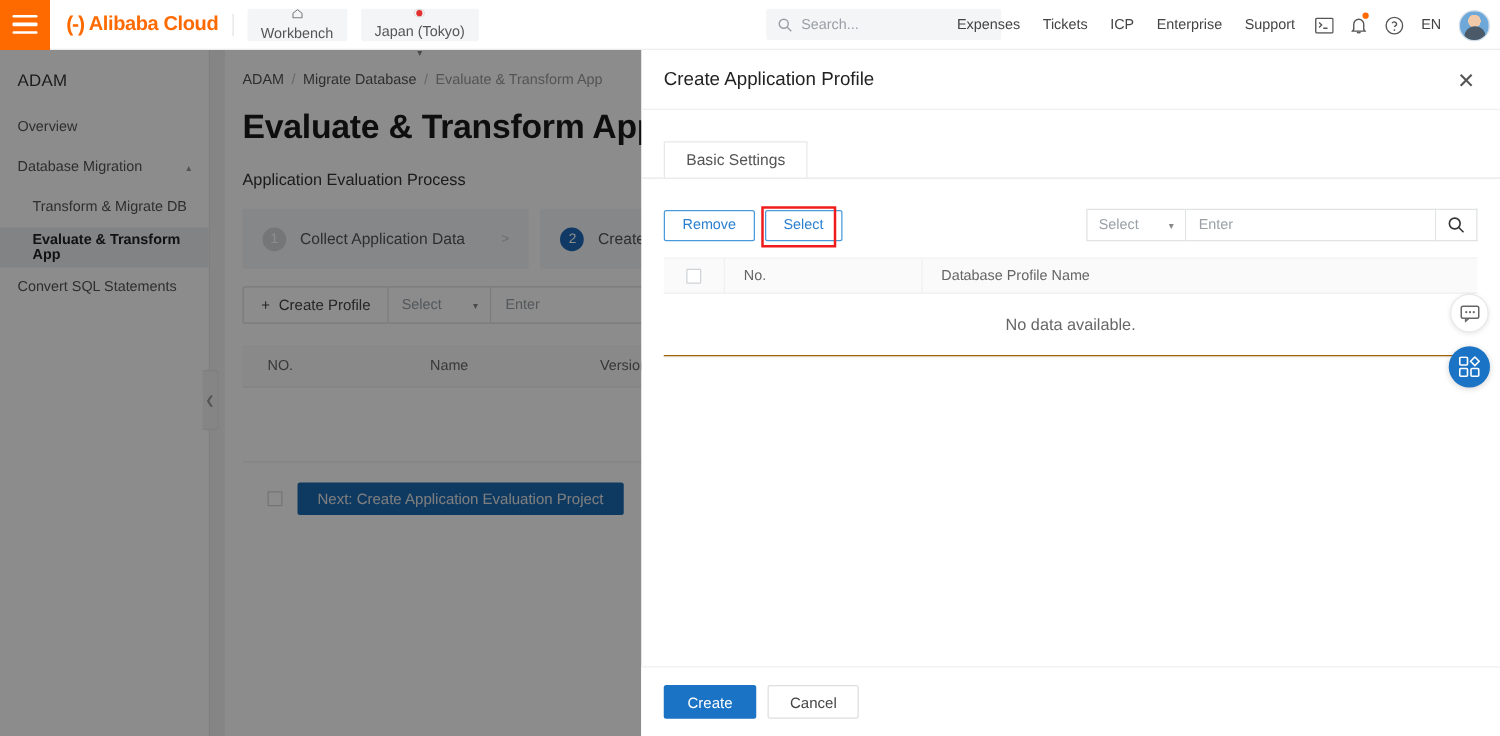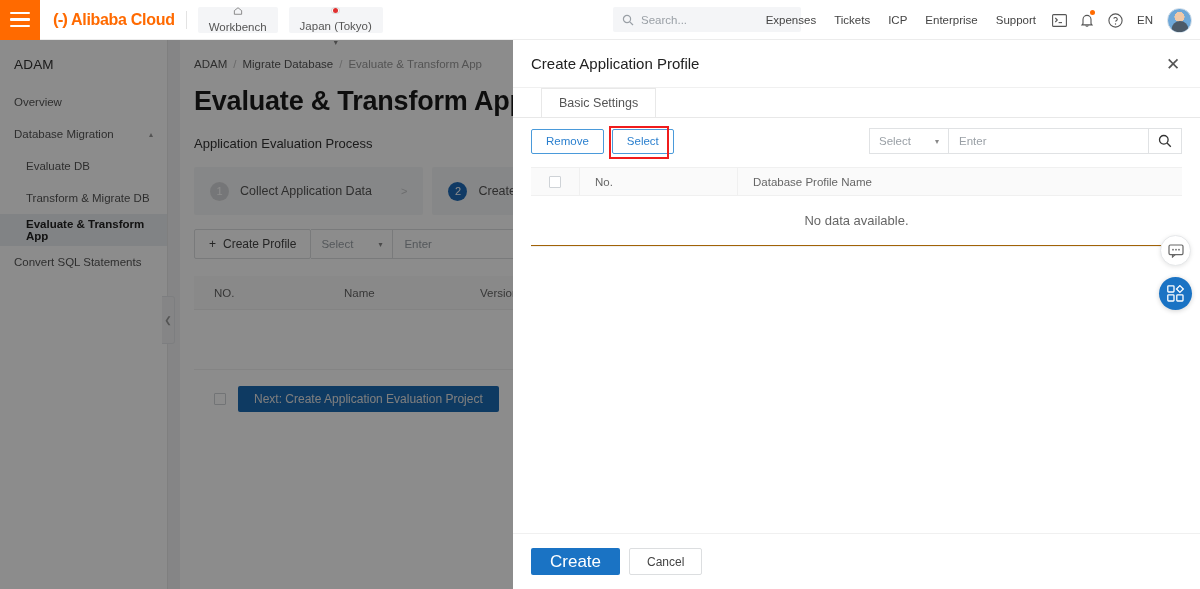--- a/index.html
+++ b/index.html
@@ -146,34 +146,34 @@
 
   
   .overlay {
     position:absolute; left:0; top:40px; width:1200px; height:549px;
     background:rgba(0,0,0,0.45); z-index:20;
   }
 
   
   .drawer {
     position:absolute; right:0; top:40px; width:687px; height:549px;
-    background:#fff; z-index:30; display:flex; flex-direction:column;
+    background:#fff; z-index:30; display:flex; flex-direction:column;gap:14px;
   }
   .dr-head {
     height:48px; display:flex; align-items:center; padding:0 18px;
     font-size:15px; color:#222; position:relative; flex:0 0 48px;
     border-bottom:1px solid #f0f0f0;
   }
   .dr-close {
     position:absolute; right:14px; top:11px; width:26px; height:26px;
     display:flex; align-items:center; justify-content:center;
     font-size:17px; color:#555; cursor:pointer;
   }
 
-  .tabs { display:flex; padding-left:28px; position:relative; flex:0 0 30px; }
+  .tabs { display:flex; padding-left:18px; margin-top:11px; position:relative; flex:0 0 30px; }
   .tabs::after {
     content:""; position:absolute; left:0; right:0; bottom:0; height:1px; background:#e8e8e8;
   }
   .tab {
     height:30px; padding:0 17px; font-size:12.5px; color:#555;
     display:flex; align-items:center; justify-content:center;
     border:1px solid #e8e8e8; background:#fff; cursor:pointer;
     margin-right:-1px; position:relative; z-index:1;
   }
   .tab.active {
@@ -221,21 +221,21 @@
   .dr-nodata {
     height:50px; display:flex; align-items:center; justify-content:center;
     font-size:13px; color:#666; border-bottom:1px solid #a16207;
   }
 
   .dr-foot {
     flex:0 0 56px; display:flex; align-items:center; padding:0 18px; gap:9px;
     border-top:1px solid #f0f0f0; background:#fff;
   }
   .btn-primary {
-    background:#1a73c4; color:#fff; font-size:17px; height:27px; padding:0 19px;
+    background:#1a73c4; color:#fff; font-size:12px; height:27px; padding:0 19px;
     border:none; border-radius:2px; cursor:pointer; display:flex; align-items:center;
   }
   .btn-secondary {
     background:#fff; color:#444; font-size:12px; height:27px; padding:12px 17px;
     border:1px solid #dcdee0; border-radius:2px; cursor:pointer;
     display:flex; align-items:center;
   }
 
   
   .fabs { position:absolute; right:8px; top:235px; z-index:40;
@@ -332,23 +332,20 @@
 
     <div class="sb-item">
       <span>Overview</span>
     </div>
 
     <div class="sb-item">
       <span>Database Migration</span>
       <span class="sb-chev">▴</span>
     </div>
 
-    <div class="sb-item sub">
-      <span>Evaluate DB</span>
-    </div>
 
     <div class="sb-item sub">
       <span>Transform &amp; Migrate DB</span>
     </div>
 
     <div class="sb-item sub active">
       <span>Evaluate &amp; Transform App</span>
     </div>
 
     <div class="sb-item">

